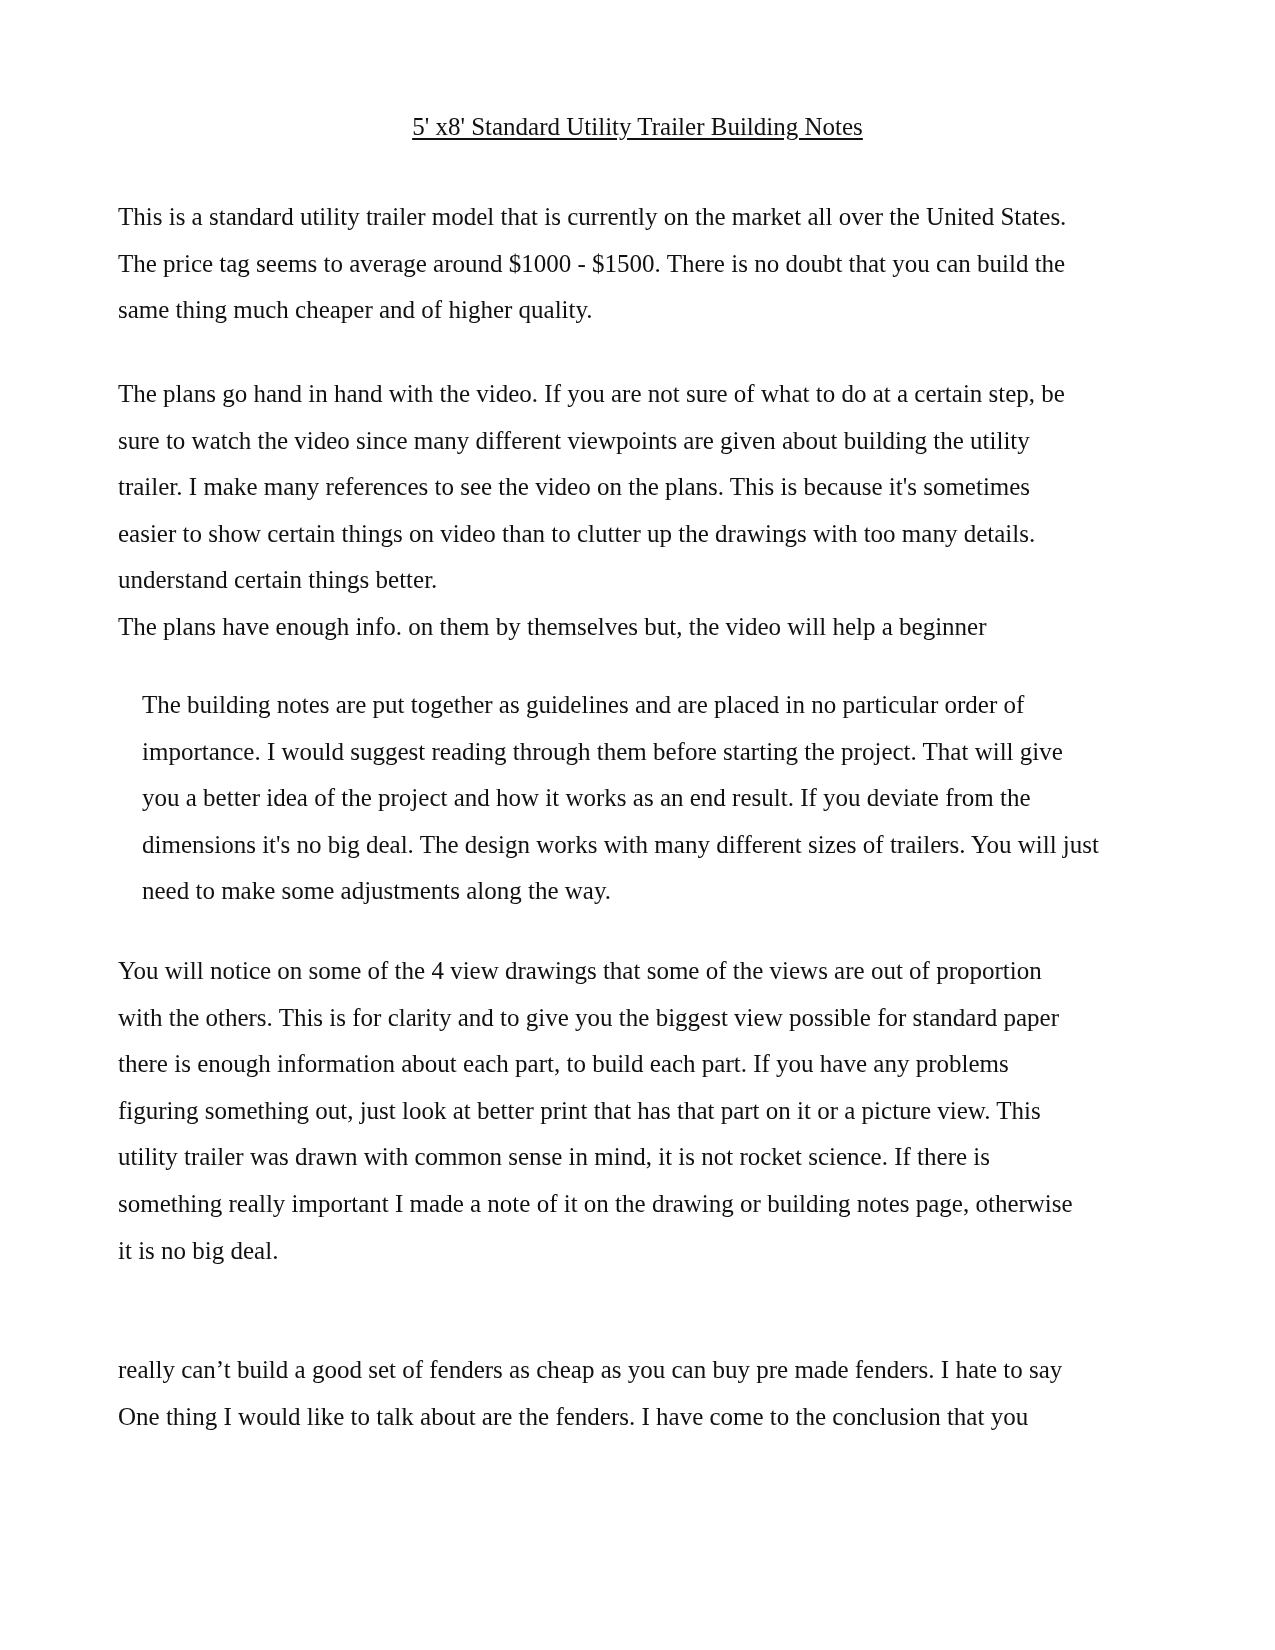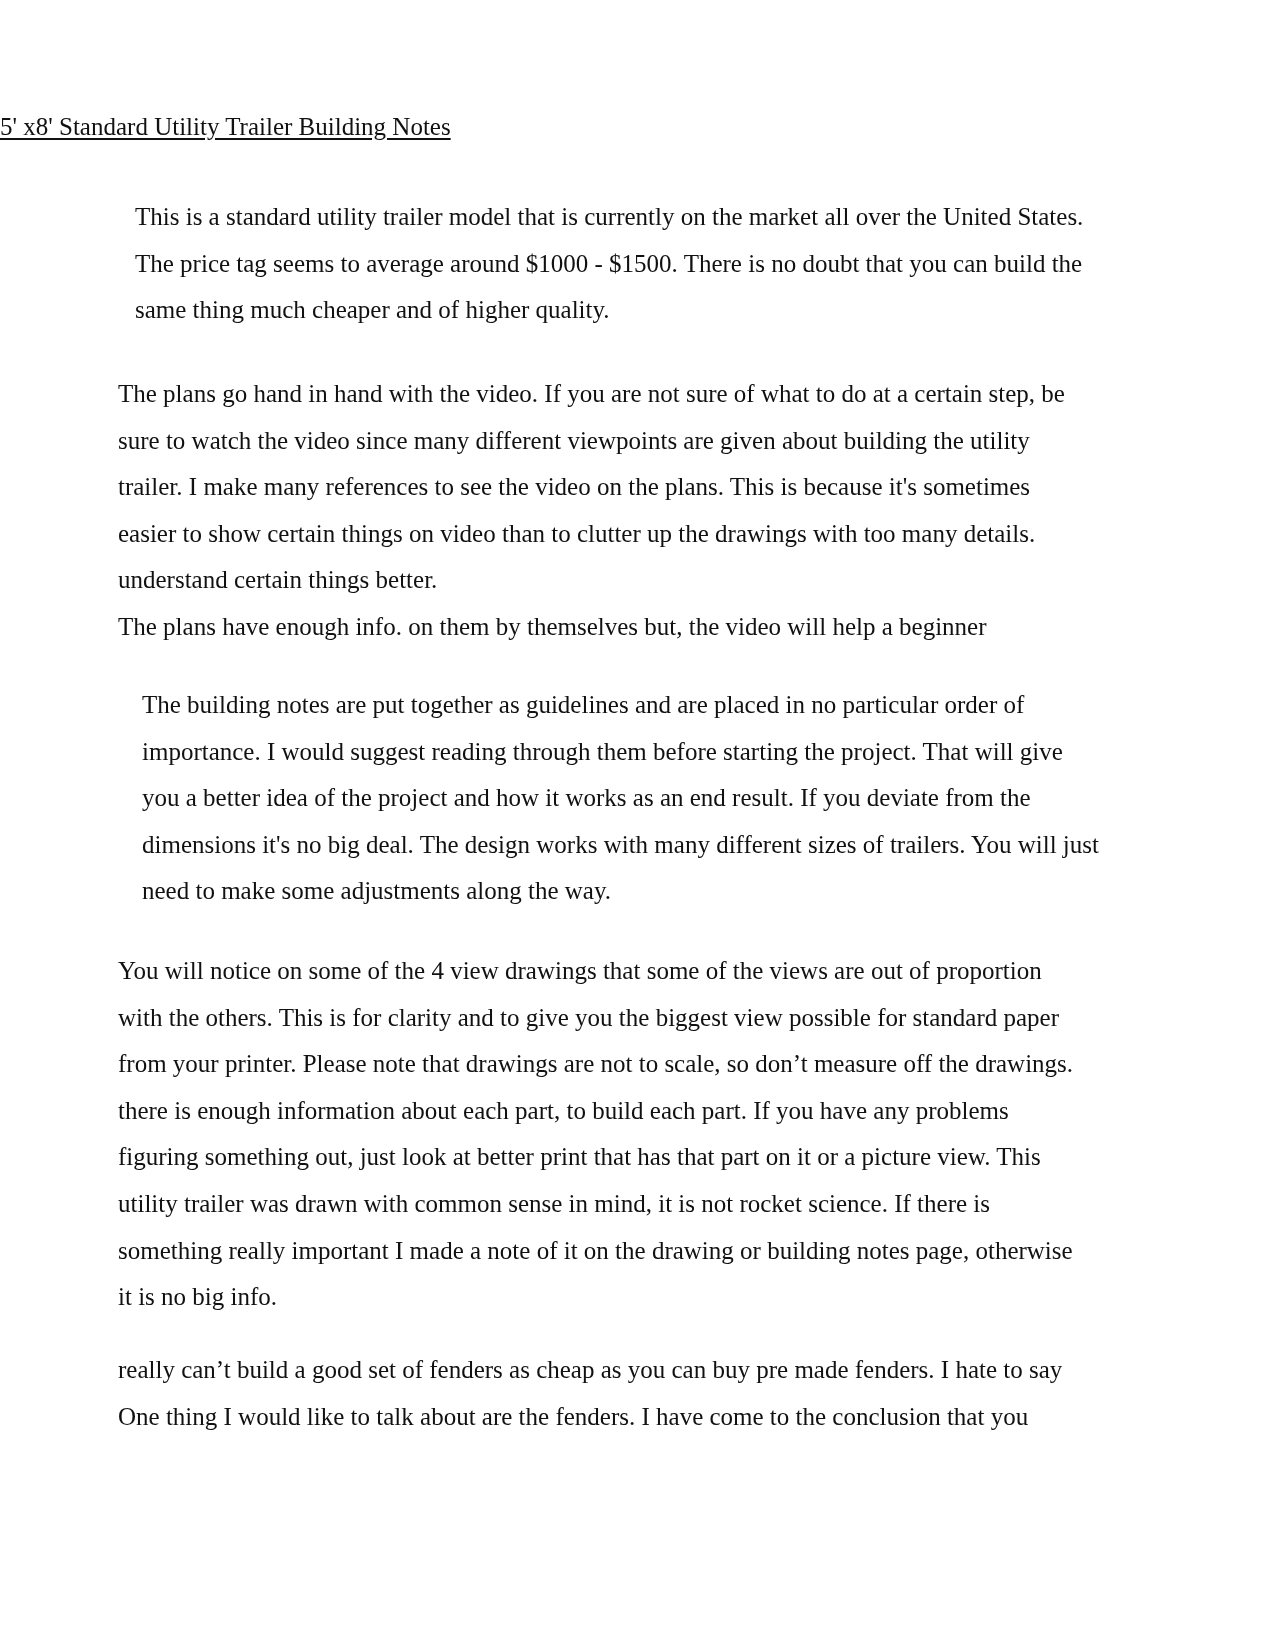--- a/index.html
+++ b/index.html
@@ -4,33 +4,33 @@
   <style>
     html, body { margin: 0; padding: 0; background: #ffffff; }
     body { width: 1275px; height: 1650px; position: relative; overflow: hidden; }
     .page {
       position: absolute; left: 0; top: 0; width: 1275px; height: 1650px;
       background: #ffffff; color: #111111;
       font-family: "Liberation Serif", "DejaVu Serif", serif;
     }
     .title {
       position: absolute; left: 0; width: 1275px; top: 112px;
-      font-size: 25px; line-height: 30px;
+      text-align: center; font-size: 25px; line-height: 30px;
       text-decoration: underline; text-underline-offset: 3px;
     }
     .para { position: absolute; left: 118px; width: 1060px; font-size: 25px; }
     .line { display: block; height: 46.6px; line-height: 46.6px; white-space: nowrap; }
   </style>
 </head>
 <body>
 
 <div class="page">
   <div class="title">5' x8' Standard Utility Trailer Building Notes</div>
 
-  <div class="para" style="top:194px;margin-left:17px;">
+  <div class="para" style="top:194px;">
     <span class="line">This is a standard utility trailer model that is currently on the market all over the United States.</span>
     <span class="line">The price tag seems to average around $1000 - $1500. There is no doubt that you can build the</span>
     <span class="line">same thing much cheaper and of higher quality.</span>
   </div>
 
   <div class="para" style="top:371px;">
     <span class="line">The plans go hand in hand with the video. If you are not sure of what to do at a certain step, be</span>
     <span class="line">sure to watch the video since many different viewpoints are given about building the utility</span>
     <span class="line">trailer. I make many references to see the video on the plans. This is because it's sometimes</span>
     <span class="line">easier to show certain things on video than to clutter up the drawings with too many details.</span>
@@ -42,25 +42,24 @@
     <span class="line">The building notes are put together as guidelines and are placed in no particular order of</span>
     <span class="line">importance. I would suggest reading through them before starting the project. That will give</span>
     <span class="line">you a better idea of the project and how it works as an end result. If you deviate from the</span>
     <span class="line">dimensions it's no big deal. The design works with many different sizes of trailers. You will just</span>
     <span class="line">need to make some adjustments along the way.</span>
   </div>
 
   <div class="para" style="top:948px;">
     <span class="line">You will notice on some of the 4 view drawings that some of the views are out of proportion</span>
     <span class="line">with the others. This is for clarity and to give you the biggest view possible for standard paper</span>
-    <span class="line">from your printer. Please note that drawings are not to scale, so don’t measure off the drawings.</span>
     <span class="line">there is enough information about each part, to build each part. If you have any problems</span>
     <span class="line">figuring something out, just look at better print that has that part on it or a picture view. This</span>
     <span class="line">utility trailer was drawn with common sense in mind, it is not rocket science. If there is</span>
     <span class="line">something really important I made a note of it on the drawing or building notes page, otherwise</span>
-    <span class="line">it is no big info.</span>
+    <span class="line">it is no big deal.</span>
   </div>
 
   <div class="para" style="top:1347px;">
     <span class="line">really can’t build a good set of fenders as cheap as you can buy pre made fenders. I hate to say</span>
     <span class="line">One thing I would like to talk about are the fenders. I have come to the conclusion that you</span>
   </div>
 </div>
 
 </body></html>

